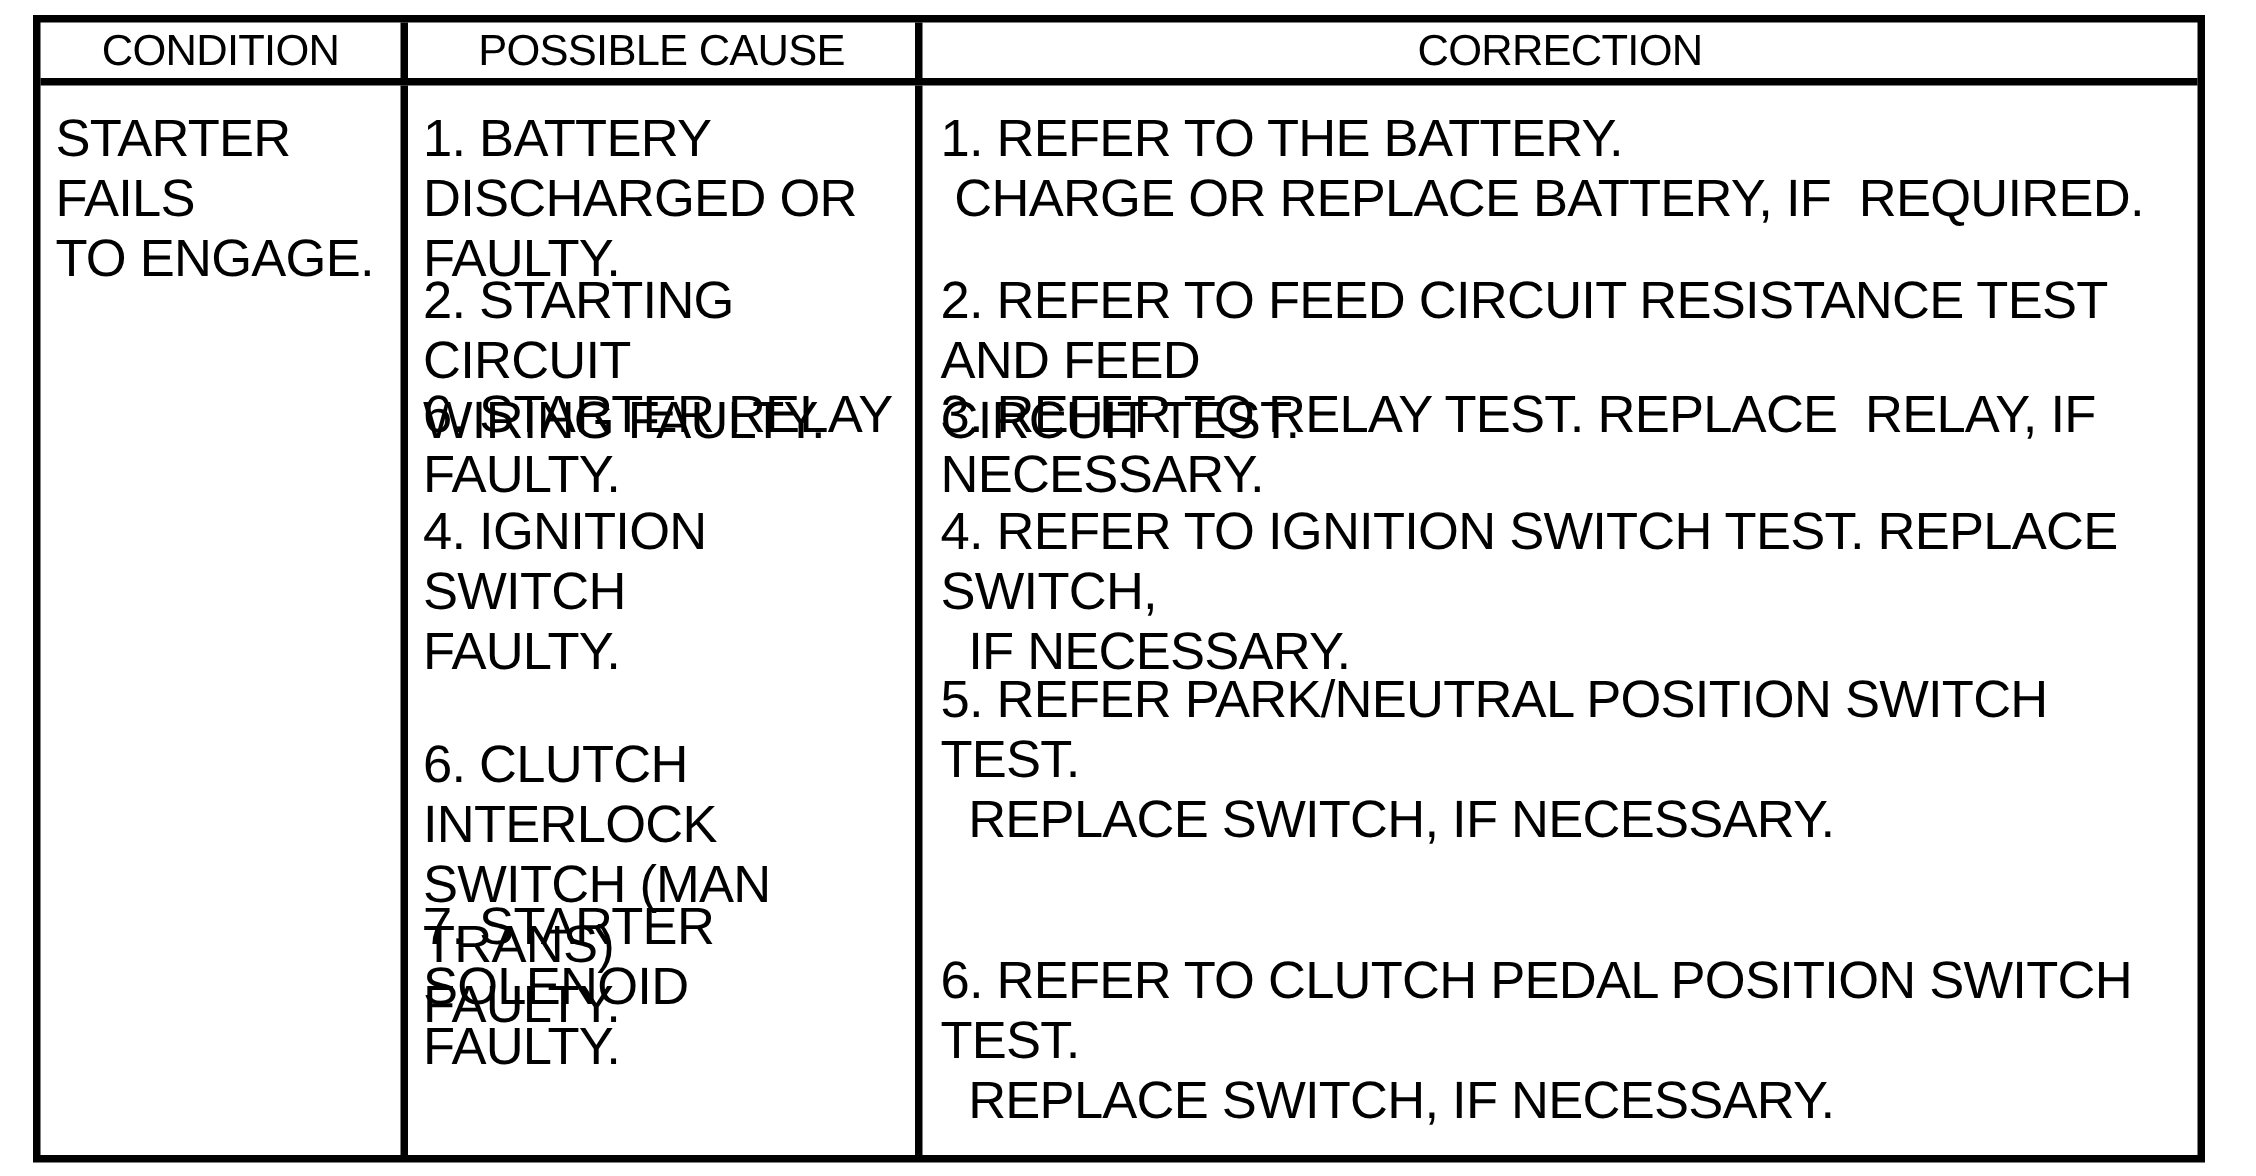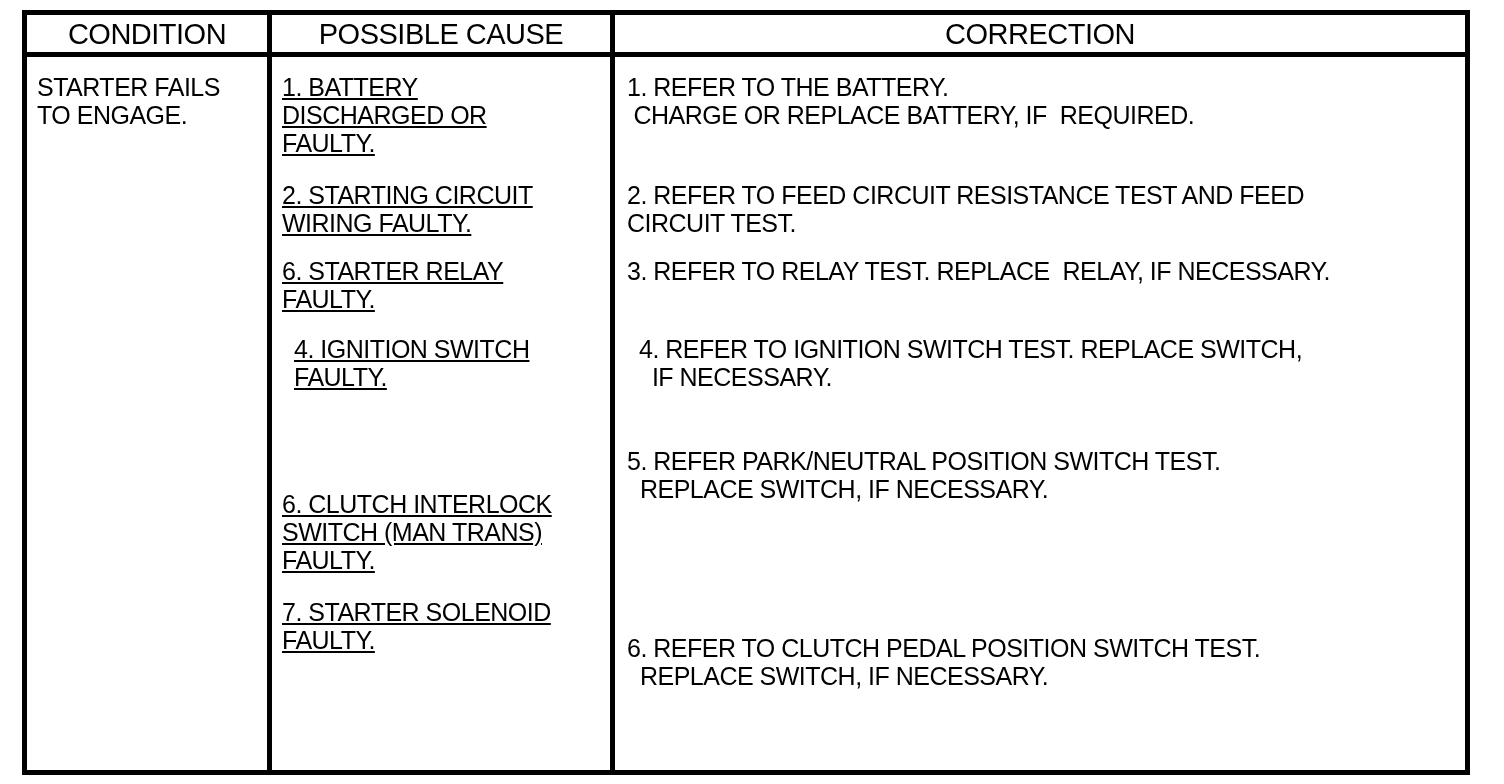--- a/index.html
+++ b/index.html
@@ -42,35 +42,35 @@
     align-items: center;
     justify-content: center;
     font-size: 29px;
     letter-spacing: -0.5px;
     line-height: 1;
     padding-top: 2px;
   }
 
   .bcell { padding-top: 16px; }
   .bcell.c1 { padding-left: 10px; padding-right: 6px; }
-  .bcell.c2 { padding-left: 10px; padding-right: 4px; text-decoration: underline; }
+  .bcell.c2 { padding-left: 10px; padding-right: 4px; }
   .bcell.c3 { padding-left: 12px; padding-right: 6px; }
 
   .txt {
-    font-size: 25px;
-    line-height: 28px;
+    font-size: 35px;
+    line-height: 40px;
     letter-spacing: -0.5px;
     white-space: pre-wrap;
   }
 
   
   .i1 { height: 108px; }
   .i2 { height: 76px; }
   .i3 { height: 78px; }
-  .i4 { height: 112px; margin-left: 12px; }
+  .i4 { height: 112px; }
   .i5 { height: 144px; }
   .i6 { height: 108px; margin-top: 43px; }
   .i7 { height: auto; }
 </style>
 </head>
 <body>
 
 <div class="page">
   <div class="ttable">
 

